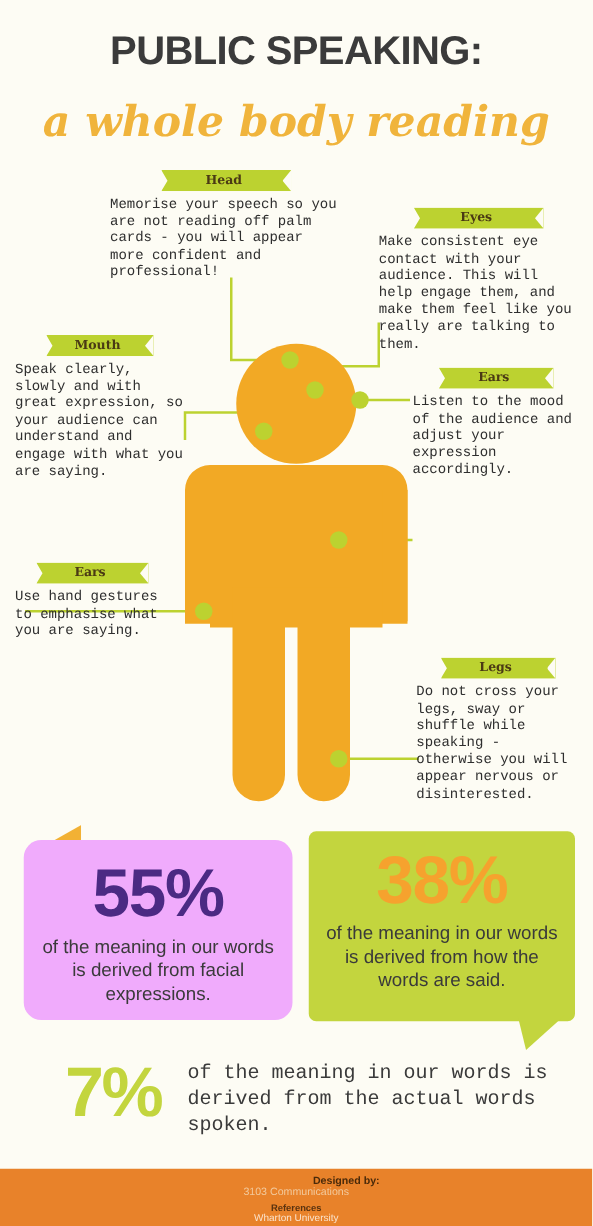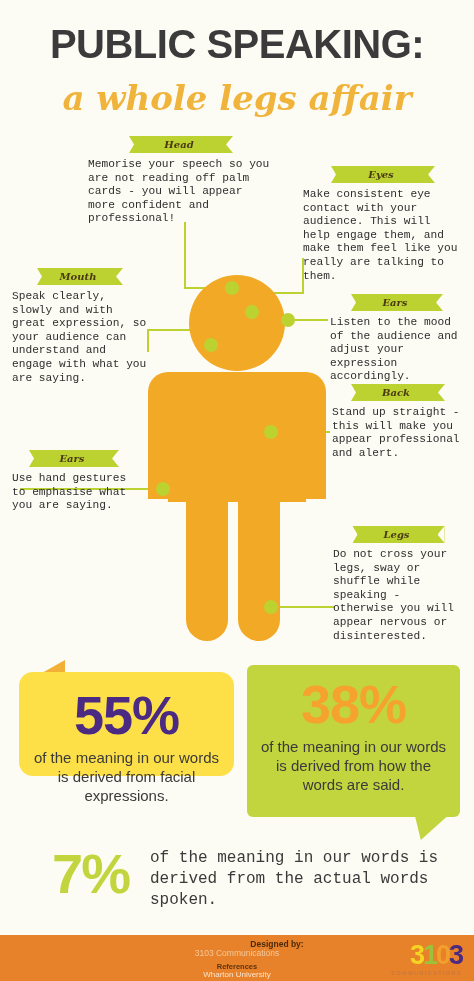--- a/index.html
+++ b/index.html
@@ -11,21 +11,21 @@
     position:relative;
   }
   .stage{position:relative;width:474px;height:981px;overflow:hidden;background:#FDFCF4;}
 
   
   .title-main{
     position:absolute;top:22px;left:0;width:474px;
     text-align:center;
     font-family:"Liberation Sans",sans-serif;
     font-weight:bold;
-    font-size:40px;
+    font-size:32px;
     letter-spacing:-0.5px;
     color:#3B3B3B;
   }
   .title-sub{
     position:absolute;top:78px;left:0;width:474px;
     text-align:center;
     font-family:"DejaVu Serif",serif;
     font-style:italic;
     font-weight:bold;
     font-size:34px;
@@ -39,21 +39,20 @@
   .callout{position:absolute;}
   .ribbon{
     position:relative;
     height:17px;
     background:#BCD230;
     display:block;
     margin:0 auto 5px auto;
     color:#4A3A14;
     font-family:"DejaVu Serif",serif;
     font-weight:bold;
-    font-style:italic;
     font-size:10px;
     line-height:17px;
     text-align:center;
     clip-path:polygon(0 0,100% 0,100% 100%,0 100%,5px 50%);
   }
   .ribbon::after{
     content:"";
     position:absolute;right:0;top:0;
     width:7px;height:17px;
     background:#FDFCF4;
@@ -63,22 +62,22 @@
   .ctext{
     font-size:11.2px;
     line-height:13.6px;
     color:#2E2E2E;
     text-align:left;
     font-family:Liberation Mono, monospace;
   }
 
   
   .bubble55{
-    position:absolute;left:19px;top:672px;width:215px;height:104px;
-    background:#fde047;border-radius:14px;
+    position:absolute;left:19px;top:672px;width:215px;height:144px;
+    background:#f0abfc;border-radius:14px;
   }
   .bubble55-tail{
     position:absolute;left:19px;top:660px;width:46px;height:26px;
     background:#F2B134;
     clip-path:polygon(100% 0,100% 100%,0 100%);
   }
   .bubble38{
     position:absolute;left:247px;top:665px;width:213px;height:152px;
     background:#C3D53E;border-radius:6px;
   }
@@ -162,21 +161,21 @@
     color:#C8793C;font-weight:bold;margin-top:1px;
     font-family:"Liberation Sans",sans-serif;
   }
 </style>
 </head>
 <body>
 
 <div class="stage">
 
   <div class="title-main">PUBLIC SPEAKING:</div>
-  <div class="title-sub">a whole legs affair</div>
+  <div class="title-sub">a whole body reading</div>
 
   <svg class="figure" viewBox="0 0 474 670" width="474" height="670" xmlns="http://www.w3.org/2000/svg">
     <g stroke="#BCD230" stroke-width="2" fill="none">
 
       <path d="M185,222 L185,288 L228,288"></path>
 
       <path d="M303,258 L303,293 L252,293 L252,305"></path>
 
       <path d="M148,352 L148,330 L190,330 L205,342"></path>
 
@@ -231,26 +230,20 @@
     <div class="ctext">Speak clearly, slowly and with great expression, so your audience can understand and engage with what you are saying.</div>
   </div>
 
   <div class="callout" style="left:330px;top:294px;width:134px;">
     <div class="ribbon" style="width:92px;">
       <span class="ribbon-inner">Ears</span>
     </div>
     <div class="ctext">Listen to the mood of the audience and adjust your expression accordingly.</div>
   </div>
 
-  <div class="callout" style="left:332px;top:384px;width:132px;">
-    <div class="ribbon" style="width:94px;">
-      <span class="ribbon-inner">Back</span>
-    </div>
-    <div class="ctext">Stand up straight - this will make you appear professional and alert.</div>
-  </div>
 
   <div class="callout" style="left:12px;top:450px;width:124px;">
     <div class="ribbon" style="width:90px;">
       <span class="ribbon-inner">Ears</span>
     </div>
     <div class="ctext">Use hand gestures to emphasise what you are saying.</div>
   </div>
 
   <div class="callout" style="left:333px;top:526px;width:131px;">
     <div class="ribbon" style="width:92px;">
@@ -275,19 +268,15 @@
     <div class="num7">7%</div>
     <div class="txt7">of the meaning in our words is derived from the actual words spoken.</div>
   </div>
 
   <div class="footer">
     <div class="f-designed">Designed by:</div>
     <div class="f-company">3103 Communications</div>
     <div class="f-reflabel">References</div>
     <div class="f-ref">Wharton University</div>
 
-    <div class="logo">
-      <div class="logo-digits"><span class="d1">3</span><span class="d2">1</span><span class="d3">0</span><span class="d4">3</span></div>
-      <div class="logo-sub">COMMUNICATIONS</div>
-    </div>
   </div>
 
 </div>
 
 </body></html>

